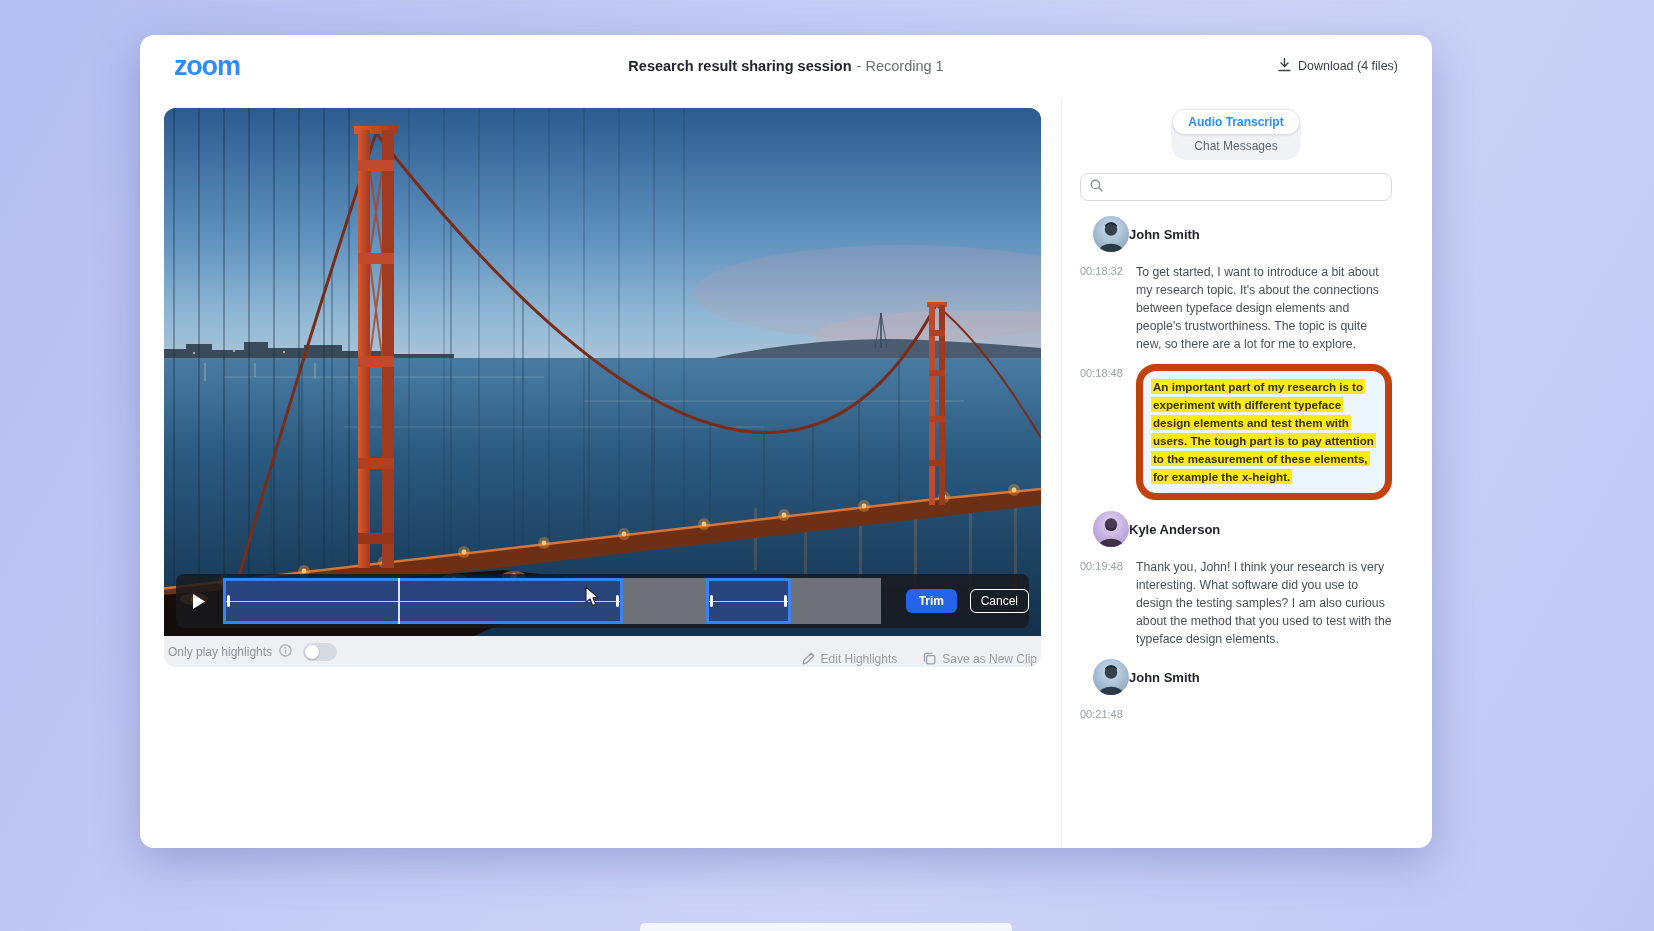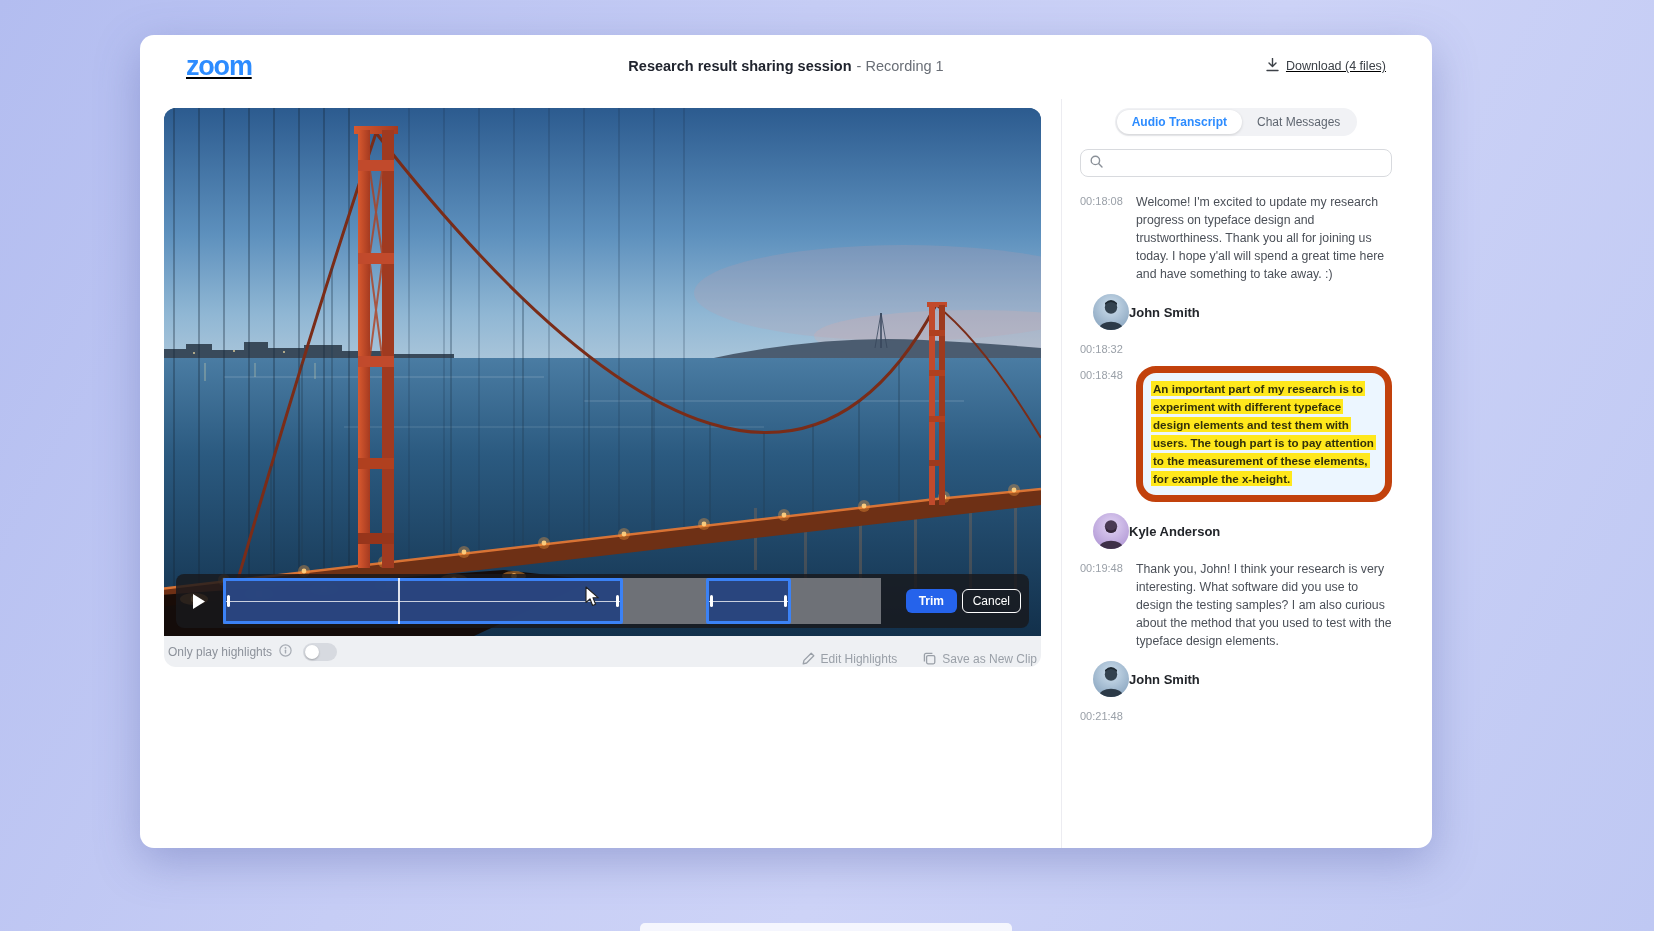--- a/index.html
+++ b/index.html
@@ -3,21 +3,21 @@
 <meta charset="utf-8">
 <style>
   * { margin:0; padding:0; box-sizing:border-box; }
   html,body { width:1654px; height:931px; overflow:hidden; font-family:"Liberation Sans", sans-serif; }
   body { background: linear-gradient(118deg,#b3bdf0 0%,#c6cdf5 38%,#cdd3f7 60%,#bfc8f3 100%); position:relative; }
 
   .card { position:absolute; left:140px; top:35px; width:1292px; height:813px; background:#fff;
           border-radius:14px; box-shadow:0 14px 44px rgba(75,85,160,.35); overflow:hidden; }
 
   
-  .hdr { position:absolute; left:0; top:0; right:0; height:62px; display:flex; align-items:center; padding:0 46px;text-decoration:underline; }
+  .hdr { position:absolute; left:0; top:0; right:0; height:62px; display:flex; align-items:center; padding:0 34px; }
   .logo { font-size:27px; font-weight:800; letter-spacing:-1.2px; color:#2D8CFF; }
   .title-wrap { position:absolute; left:50%; transform:translateX(-50%); white-space:nowrap; font-size:14.5px; color:#20242e; }
   .title-main { font-weight:700; }
   .title-suffix { font-weight:400; color:#696e76; margin-left:5px; }
   .download { margin-left:auto; display:flex; align-items:center; gap:7px; font-size:12.5px; color:#3c4147; cursor:pointer; }
 
   .v-divider { position:absolute; left:921px; top:64px; bottom:0; width:1px; background:#ececf1; }
 
   
   .player-wrap { position:absolute; left:24px; top:73px; width:877px; border-radius:12px; overflow:hidden; }
@@ -29,36 +29,36 @@
   .play-btn { position:absolute; left:0; top:0; width:46px; height:100%; display:flex; align-items:center; justify-content:center; cursor:pointer; }
   .track { position:absolute; left:47px; top:4px; bottom:4px; width:658px; background:rgba(118,120,126,.92); }
   .sel { position:absolute; top:0; bottom:0; border:3px solid #3b82f6; background:rgba(22,56,128,.78); border-radius:2px; }
   .sel .mid { position:absolute; left:0; right:0; top:50%; height:1px; background:rgba(255,255,255,.75); }
   .sel .grip { position:absolute; top:50%; transform:translateY(-50%); width:3px; height:12px; background:#fff; border-radius:2px; }
   .grip.l { left:1px; } .grip.r { right:1px; }
   .sel1 { left:0; width:400px; } .sel2 { left:483px; width:85px; }
   .playhead { position:absolute; left:175px; top:0; bottom:0; width:2px; background:rgba(255,255,255,.85); }
   .trim-btn { position:absolute; right:72px; top:50%; transform:translateY(-50%); background:#2563eb; color:#fff; border:none;
               border-radius:6px; font-size:12px; font-weight:700; padding:5px 13px; font-family:inherit; cursor:pointer; }
-  .cancel-btn { position:absolute; right:8px; top:50%; transform:translateY(-50%); background:transparent; color:#fff;
+  .cancel-btn { position:absolute; right:0; top:50%; transform:translateY(-50%); background:transparent; color:#fff;
                 border:1.5px solid #fff; border-radius:6px; font-size:12px; padding:4px 10px; font-family:inherit; cursor:pointer; }
   .cursor { position:absolute; left:420px; top:478px; width:17px; height:22px; z-index:5; }
 
   
   .ptoolbar { height:31px; background:#eef0f3; display:flex; align-items:center; padding:0 4px; font-size:12px; color:#8d929b; }
   .ptoolbar .left { display:flex; align-items:center; gap:7px; }
   .toggle { width:34px; height:18px; border-radius:9px; background:#d7dae0; position:relative; margin-left:4px; cursor:pointer; }
   .toggle .knob { position:absolute; left:2px; top:2px; width:14px; height:14px; border-radius:50%; background:#fff; box-shadow:0 1px 2px rgba(0,0,0,.25); }
   .ptoolbar .right { margin-left:auto; display:flex; align-items:center; gap:26px; color:#9aa0a8; }
   .tool-item { display:flex; align-items:center; gap:6px; cursor:pointer;margin-top:14px; }
 
   
   .panel { position:absolute; left:940px; top:73px; width:312px; }
   .tabs-row { text-align:center; }
-  .tabs-pill { display:inline-flex; background:#f1f2f5; border-radius:16px; padding:2px; }
+  .tabs-pill { display:inline-flex; background:#f1f2f5; border-radius:16px; padding:2px;flex-direction:column; }
   .tab { padding:5px 15px; font-size:12px; border-radius:14px; color:#5f6670; cursor:pointer; white-space:nowrap; }
   .tab.active { background:#fff; color:#2D8CFF; font-weight:700; box-shadow:0 1px 3px rgba(0,0,0,.14); }
   .search-box { margin-top:13px; height:28px; border:1px solid #d8dade; border-radius:8px; display:flex; align-items:center; padding:0 9px; gap:6px; background:#fff; }
   .search-box input { border:none; outline:none; flex:1; font-size:12px; font-family:inherit; color:#333; background:transparent; }
 
   .entries { margin-top:16px; display:flex; flex-direction:column; gap:12px; }
   .msg { display:flex; gap:9px; }
   .time { width:47px; flex:none; font-size:11px; color:#9aa0a8; padding-top:2px; }
   .txt { flex:1; font-size:12.3px; color:#4b5058; line-height:18px; }
   .speaker { display:flex; align-items:center; padding-left:13px; margin:-1px 0; }
@@ -326,24 +326,20 @@
         <svg width="13" height="13" viewBox="0 0 13 13">
             <circle cx="5.4" cy="5.4" r="4.2" fill="none" stroke="#8a9098" stroke-width="1.4"></circle>
             <path d="M8.6,8.6 L12,12" stroke="#8a9098" stroke-width="1.4" stroke-linecap="round"></path>
           </svg>
       </span>
       <input type="text" placeholder="" style="">
     </div>
 
     <div class="entries">
 
-      <div class="msg">
-        <span class="time">00:18:08</span>
-        <span class="txt">Welcome! I'm excited to update my research progress on typeface design and trustworthiness. Thank you all for joining us today. I hope y'all will spend a great time here and have something to take away. :)</span>
-      </div>
 
       <div class="speaker">
         <span class="avatar">
           <svg width="36" height="36" viewBox="0 0 36 36">
             <defs>
                 <radialGradient id="avj" cx="0.5" cy="0.35" r="0.8">
                   <stop offset="0" stop-color="#cfe0ee"></stop>
                   <stop offset="1" stop-color="#7f9cb8"></stop>
                 </radialGradient>
               </defs>
@@ -351,20 +347,21 @@
             <circle cx="18" cy="13.5" r="6.2" fill="#33424f"></circle>
             <path d="M5,36 C7,25 29,25 31,36 Z" fill="#2c3a48"></path>
             <path d="M12,11 Q18,5 24,11 L24,9 Q18,3 12,9 Z" fill="#1d2831"></path>
           </svg>
         </span>
         <span class="name">John Smith</span>
       </div>
 
       <div class="msg">
         <span class="time">00:18:32</span>
+        <span class="txt">To get started, I want to introduce a bit about my research topic. It's about the connections between typeface design elements and people's trustworthiness. The topic is quite new, so there are a lot for me to explore.</span>
       </div>
 
       <div class="msg">
         <span class="time">00:18:48</span>
         <span class="txt">
           <span class="hl-box" style="display:block;">
             <span class="hl-mark">An important part of my research is to experiment with different typeface design elements and test them with users. The tough part is to pay attention to the measurement of these elements, for example the x-height.</span>
           </span>
         </span>
       </div>

